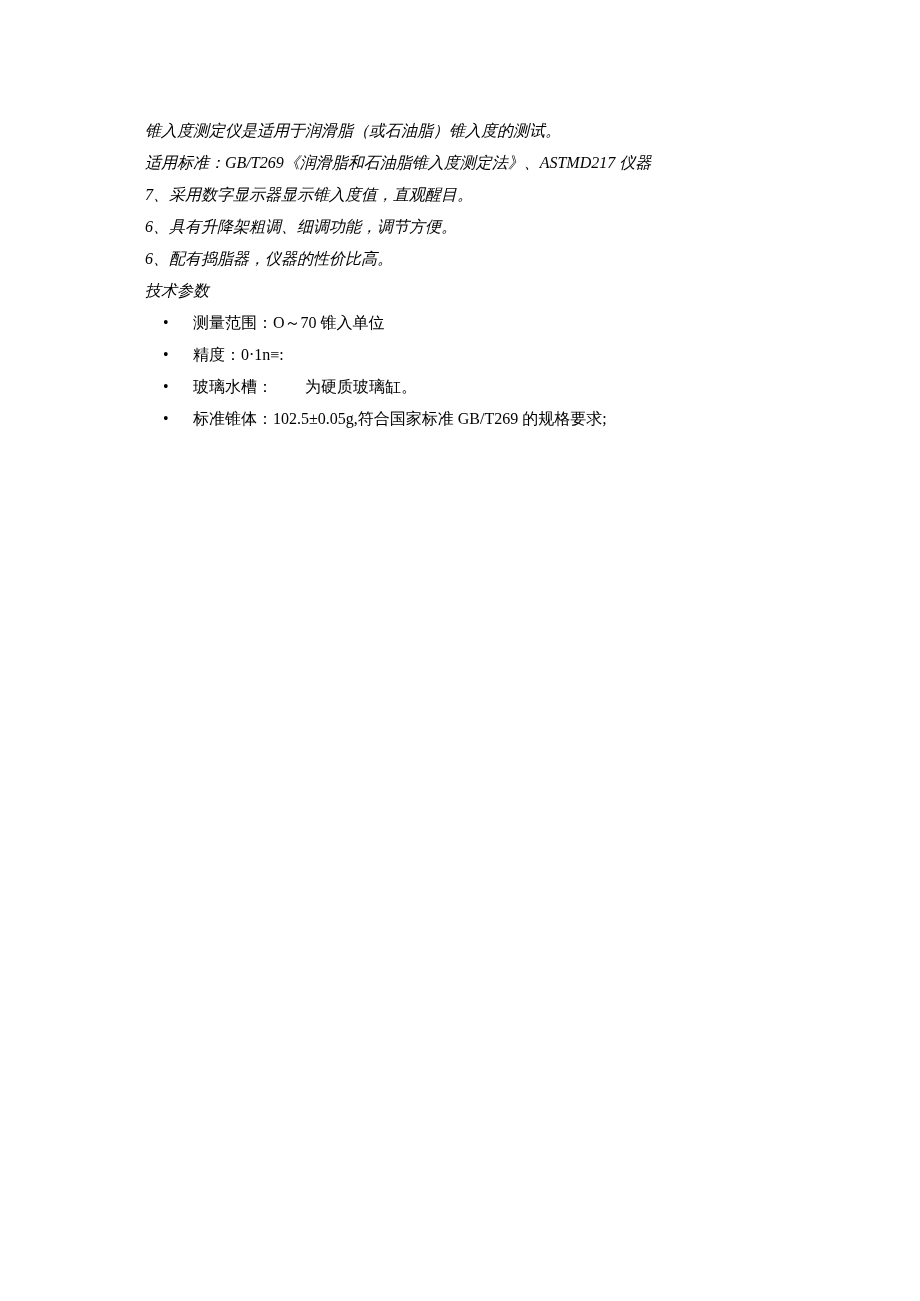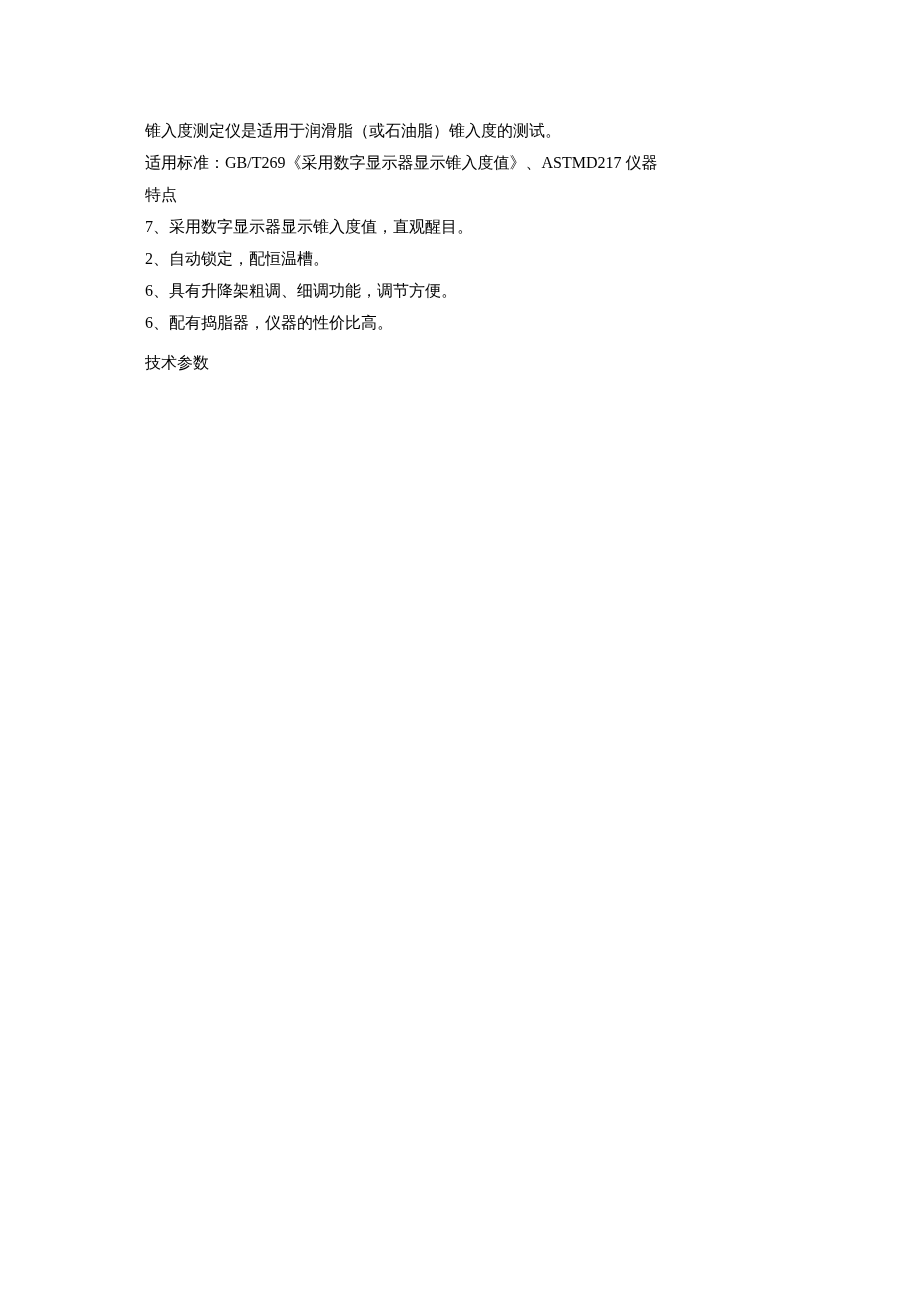--- a/index.html
+++ b/index.html
@@ -16,23 +16,23 @@
       color: #000000;
       line-height: 2.0;
       padding: 115px 145px 0 145px;
     }
     .content {
       width: 100%;
     }
     .para {
       text-align: justify;
       margin: 0;
+      font-style: italic;
     }
     .section-title {
-      margin-top: 8px;
     }
     .bullet-list {
       list-style: none;
       padding: 0;
       margin: 0;
     }
     .bullet-list li {
       position: relative;
       padding-left: 48px;
     }
@@ -43,24 +43,28 @@
       top: 0;
       font-size: 16px;
     }
   </style>
 </head>
 <body>
 
 <div class="content">
 
   <p class="para">锥入度测定仪是适用于润滑脂（或石油脂）锥入度的测试。</p>
-  <p class="para">适用标准：GB/T269《采用数字显示器显示锥入度值》、ASTMD217 仪器</p>
-  <p class="para">特点</p>
+  <p class="para">适用标准：GB/T269《润滑脂和石油脂锥入度测定法》、ASTMD217 仪器</p>
 
   <p class="para">7、采用数字显示器显示锥入度值，直观醒目。</p>
-  <p class="para">2、自动锁定，配恒温槽。</p>
   <p class="para">6、具有升降架粗调、细调功能，调节方便。</p>
   <p class="para">6、配有捣脂器，仪器的性价比高。</p>
 
   <p class="para section-title">技术参数</p>
 
+  <ul class="bullet-list">
+    <li><span>测量范围：O～70 锥入单位</span></li>
+    <li><span>精度：0·1n≡:</span></li>
+    <li><span>玻璃水槽：  为硬质玻璃缸。</span></li>
+    <li><span>标准锥体：102.5±0.05g,符合国家标准 GB/T269 的规格要求;</span></li>
+  </ul>
 
 </div>
 
 </body></html>

